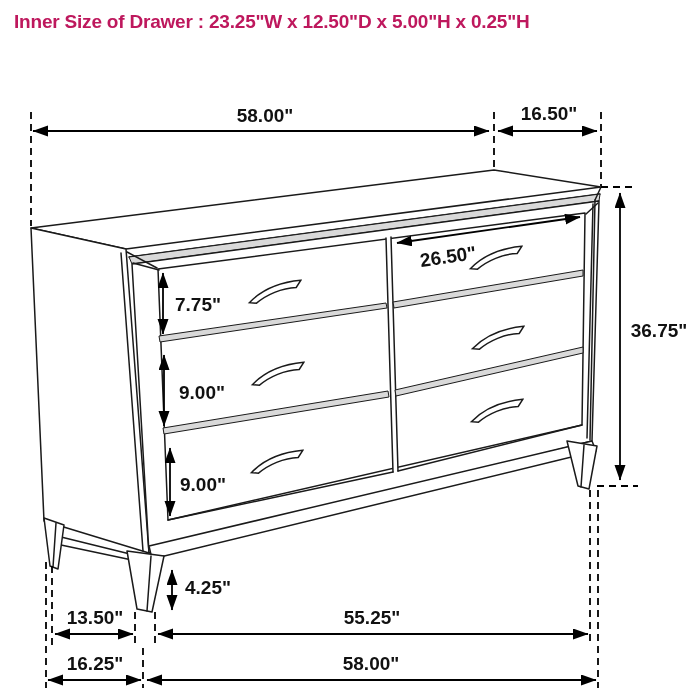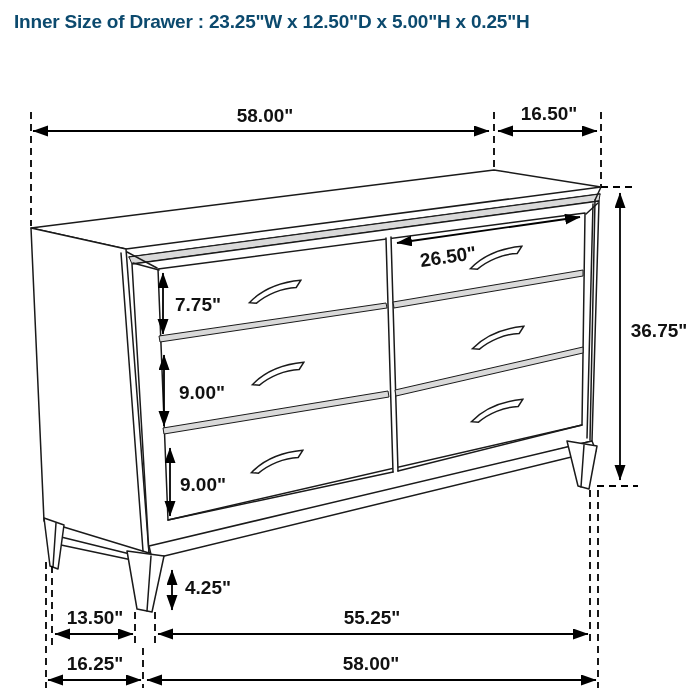--- a/index.html
+++ b/index.html
@@ -1,18 +1,18 @@
 <!DOCTYPE html>
 <html><head>
 <meta charset="utf-8">
 <style>
   html,body{margin:0;padding:0;background:#ffffff;}
   .canvas{position:relative;width:700px;height:700px;background:#ffffff;overflow:hidden;
           font-family:"Liberation Sans",sans-serif;}
-  .title{position:absolute;left:14px;top:11px;font-size:19px;font-weight:bold;color:#0c4a6e;
+  .title{position:absolute;left:14px;top:11px;font-size:19px;font-weight:bold;color:#be185d;
          letter-spacing:-0.2px;white-space:nowrap;}
   svg{position:absolute;left:0;top:0;}
   svg text{font-family:"Liberation Sans",sans-serif;font-weight:bold;font-size:19px;fill:#111;}
   .furn{stroke:#1a1a1a;stroke-width:1.5;fill:none;stroke-linejoin:round;stroke-linecap:round;}
   .fill{fill:#ffffff;}
   .band{fill:#d9d9d9;}
   .dim{stroke:#000;stroke-width:1.8;fill:none;}
   .dash{stroke:#000;stroke-width:1.8;fill:none;stroke-dasharray:7 5;}
 </style>
 </head>

